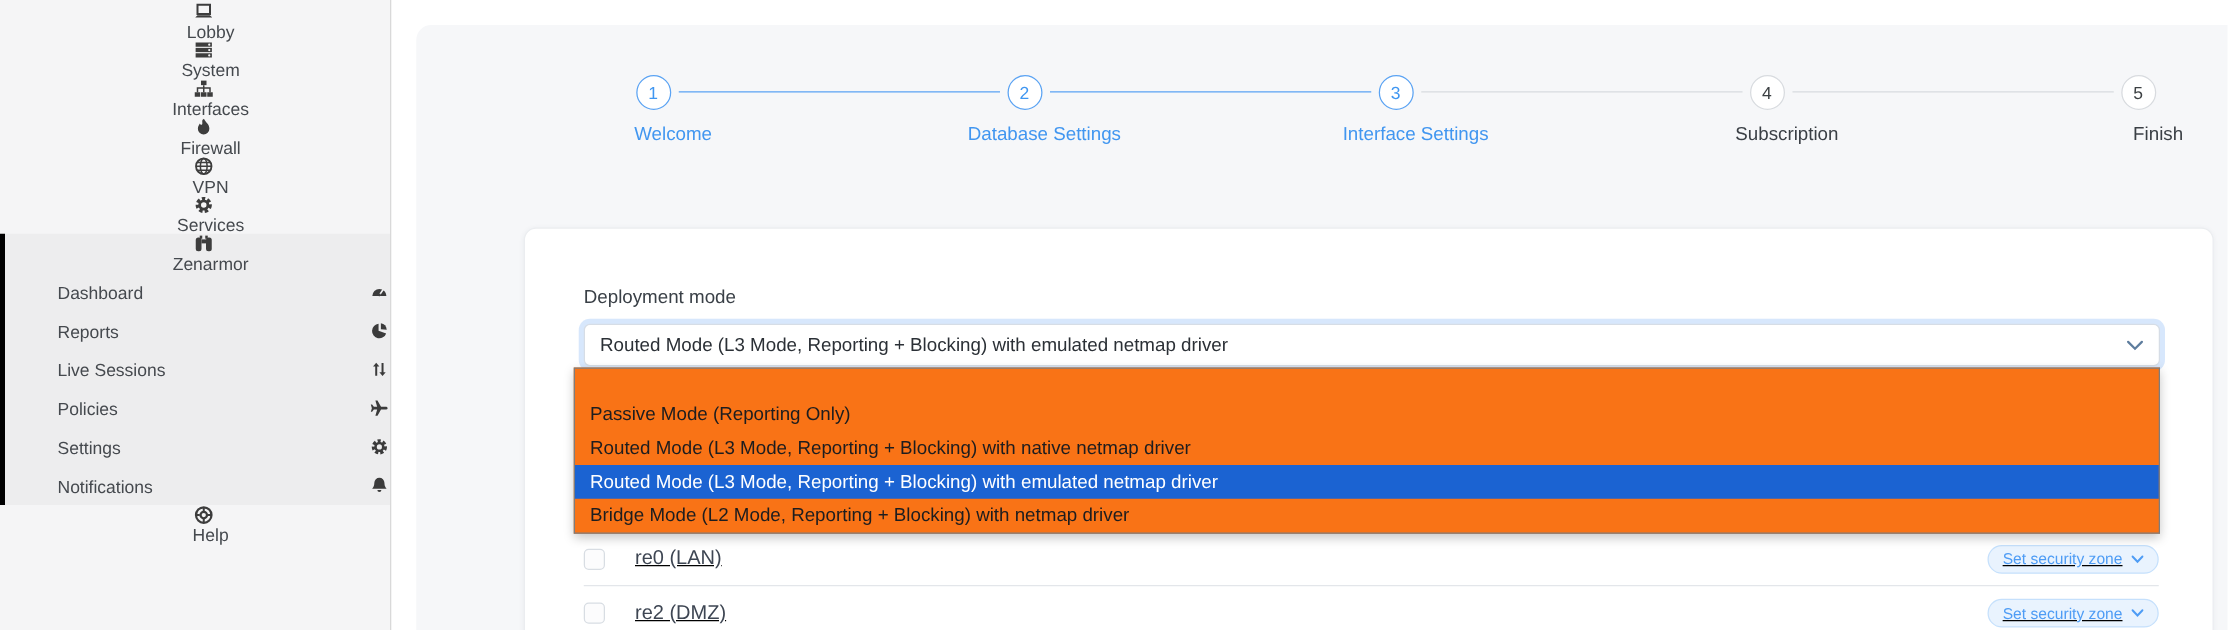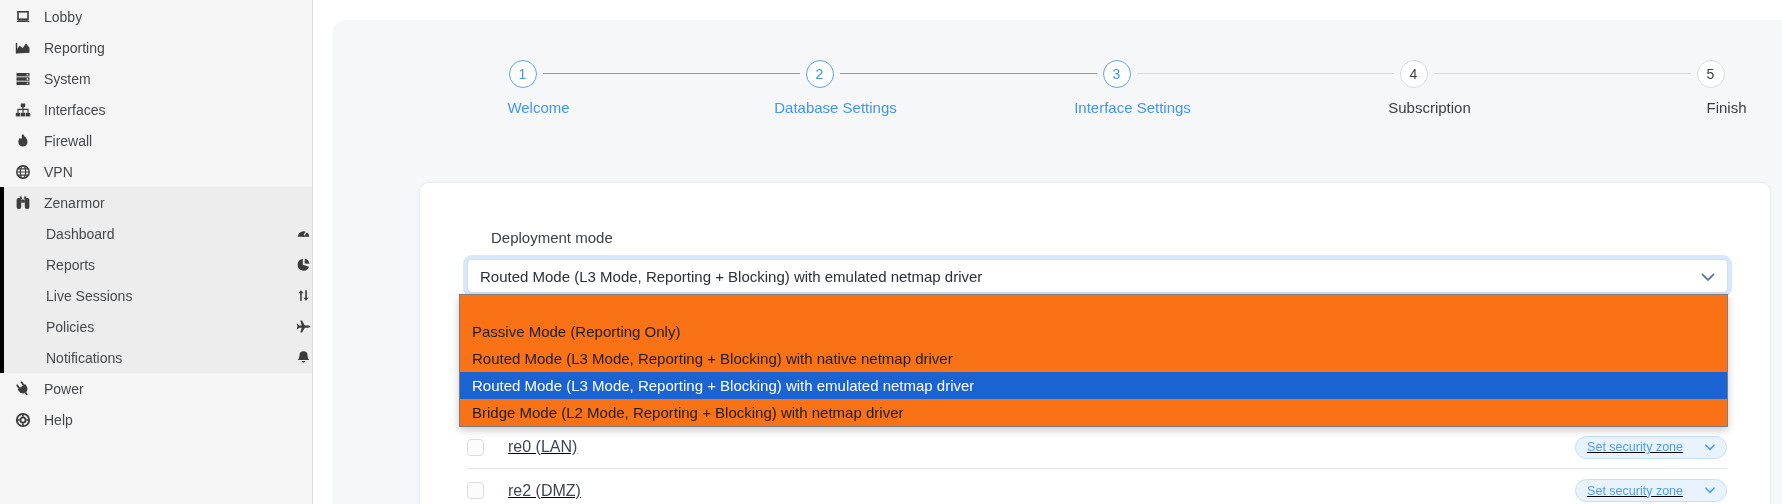--- a/index.html
+++ b/index.html
@@ -3,21 +3,21 @@
 <meta charset="utf-8">
 <style>
   * { margin:0; padding:0; box-sizing:border-box; }
   html,body { width:1782px; height:504px; overflow:hidden; background:#fff;
     font-family:"Liberation Sans","DejaVu Sans",sans-serif; }
 
   
   .sidebar { position:absolute; left:0; top:0; width:313px; height:504px;
     background:#f5f5f6; border-right:1px solid #d9d9d9; padding-top:1px; }
   .nav-item { height:31px; display:flex; align-items:center; padding-left:13px;
-    font-size:14px; color:#45494e; cursor:pointer; }
+    font-size:14px; color:#45494e; cursor:pointer;flex-direction:column; }
   .nav-item .nicon { width:19px; display:flex; justify-content:center; align-items:center; }
   .nav-item .nlabel { margin-left:12px; }
   .nav-group { background:#ededee; border-left:4px solid #000000; }
   .nav-group .nav-item { padding-left:9px; }
   .nav-sub { height:31px; display:flex; align-items:center; padding-left:42px;
     padding-right:1px; font-size:14px; color:#45494e; cursor:pointer; }
   .nav-sub .sicon { margin-left:auto; display:flex; align-items:center; }
   svg.ic { display:block; }
 
   
@@ -34,69 +34,60 @@
     border:1.6px solid #d8dbdf; display:flex; align-items:center; justify-content:center;
     font-size:14px; color:#3c4043; }
   .step.done .circle { border-color:#5ba3f3; color:#3f96f1; }
   .step .slabel { margin-top:11px; font-size:15px; color:#3a3f45;margin-left:32px; }
   .step.done .slabel { color:#4196f0; }
 
   
   .card { position:absolute; left:86px; top:162px; width:1352px; height:420px;
     background:#fff; border:1px solid #ebedf0; border-radius:10px;
     box-shadow:0 1px 4px rgba(40,50,70,.05); }
-  .field-label { position:absolute; left:47px; top:46px; font-size:15px; color:#3a4047;margin-left:24px; }
+  .field-label { position:absolute; left:47px; top:46px; font-size:15px; color:#3a4047; }
   .select { position:absolute; left:47px; top:76px; width:1261px; height:34px;
     background:#fff; border:1px solid #d6dde6; border-radius:5px;
     box-shadow:0 0 0 4px rgba(110,170,245,.28); display:flex; align-items:center;
     padding:0 12px; font-size:15px; color:#2b3036; cursor:pointer; }
   .select .chev { margin-left:auto; }
 
   .popup { position:absolute; left:39px; top:111px; width:1269px;
     background:#f97316; border:1px solid #7d7d7d; box-shadow:0 3px 8px rgba(0,0,0,.22); z-index:6; }
   .opt { height:27px; line-height:27px; padding-left:12px; font-size:15px;
     color:#1d1d1f; white-space:nowrap; overflow:hidden; cursor:default; }
   .opt.blank { height:23px; }
   .opt.selected { background:#1b63d2; color:#fff; }
 
   
   .iface-list { position:absolute; left:47px; right:43px; top:243px; }
   .iface-row { height:43px; display:flex; align-items:center; border-bottom:1px solid #e3e6ea;text-decoration:underline; }
   .iface-row:last-child { border-bottom:none; }
   .checkbox { width:17px; height:17px; border:1px solid #d8dde3; border-radius:4px;
     background:#fcfcfd; flex:none; cursor:pointer; }
   .iface-name { margin-left:24px; font-size:16px; color:#3e4653; }
-  .zone-pill { margin-left:auto; display:inline-flex; align-items:center; gap:22px;
+  .zone-pill { margin-left:auto; display:inline-flex; align-items:center; gap:7px;
     height:23px; padding:0 11px; border-radius:12px; background:#e9f3fe;
     border:1px solid #c5e0fc; color:#4e9cf5; font-size:12.5px; cursor:pointer; }
 </style>
 </head>
 <body>
 
 <div class="sidebar">
 
   <div class="nav-item">
     <span class="nicon">
       <svg class="ic" width="16" height="16" viewBox="0 0 16 16">
           <rect x="3" y="2.8" width="10" height="7.4" fill="none" stroke="#3d3d3d" stroke-width="1.6"></rect>
           <path d="M1.2 12.9h13.6l-1.8-1.6H3z" fill="#3d3d3d"></path>
         </svg>
     </span>
     <span class="nlabel">Lobby</span>
   </div>
 
-  <div class="nav-item">
-    <span class="nicon">
-      <svg class="ic" width="16" height="16" viewBox="0 0 16 16">
-          <path d="M1.5 13.5V3" stroke="#3d3d3d" stroke-width="1.4" fill="none"></path>
-          <path d="M1.5 13.5V9.5l3.2-3.8 2.9 2.3 3.4-4.5 3.5 4.3v5z" fill="#3d3d3d"></path>
-        </svg>
-    </span>
-    <span class="nlabel">Reporting</span>
-  </div>
 
   <div class="nav-item">
     <span class="nicon">
       <svg class="ic" width="16" height="16" viewBox="0 0 16 16">
           <rect x="1.5" y="2" width="13" height="3.4" fill="#3d3d3d"></rect>
           <rect x="1.5" y="6.3" width="13" height="3.4" fill="#3d3d3d"></rect>
           <rect x="1.5" y="10.6" width="13" height="3.4" fill="#3d3d3d"></rect>
           <circle cx="12.4" cy="3.7" r=".9" fill="#f5f5f6"></circle>
           <circle cx="12.4" cy="8" r=".9" fill="#f5f5f6"></circle>
           <circle cx="12.4" cy="12.3" r=".9" fill="#f5f5f6"></circle>
@@ -131,20 +122,29 @@
     <span class="nicon">
       <svg class="ic" width="16" height="16" viewBox="0 0 16 16">
           <circle cx="8" cy="8" r="6.2" fill="none" stroke="#3d3d3d" stroke-width="1.5"></circle>
           <ellipse cx="8" cy="8" rx="2.7" ry="6.2" fill="none" stroke="#3d3d3d" stroke-width="1.2"></ellipse>
           <path d="M2 8h12M2.8 4.9h10.4M2.8 11.1h10.4" stroke="#3d3d3d" stroke-width="1.2" fill="none"></path>
         </svg>
     </span>
     <span class="nlabel">VPN</span>
   </div>
 
+  <div class="nav-item">
+    <span class="nicon">
+      <svg class="ic" width="16" height="16" viewBox="0 0 16 16">
+          <circle cx="8" cy="8" r="5" fill="none" stroke="#3d3d3d" stroke-width="3" stroke-dasharray="2.6 1.7"></circle>
+          <circle cx="8" cy="8" r="3.3" fill="none" stroke="#3d3d3d" stroke-width="2.2"></circle>
+        </svg>
+    </span>
+    <span class="nlabel">Services</span>
+  </div>
 
   <div class="nav-group">
     <div class="nav-item">
       <span class="nicon">
         <svg class="ic" width="16" height="16" viewBox="0 0 16 16">
             <rect x="1.6" y="3" width="4.6" height="11" rx="2" fill="#3d3d3d"></rect>
             <rect x="9.8" y="3" width="4.6" height="11" rx="2" fill="#3d3d3d"></rect>
             <rect x="6.2" y="4.5" width="3.6" height="3.2" fill="#3d3d3d"></rect>
             <rect x="4.8" y="1.5" width="2" height="2.5" fill="#3d3d3d"></rect>
             <rect x="9.2" y="1.5" width="2" height="2.5" fill="#3d3d3d"></rect>
@@ -185,40 +185,39 @@
     </div>
     <div class="nav-sub">
       <span>Policies</span>
       <span class="sicon">
         <svg class="ic" width="15" height="15" viewBox="0 0 16 16">
             <path d="M15 8c0 .9-.8 1.2-1.8 1.2H9.4l-3 5.3H4.6l1.5-5.3H3.3L1.8 11H.7L1.6 8 .7 5h1.1l1.5 1.8h2.8L4.6 1.5h1.8l3 5.3h3.8c1 0 1.8.3 1.8 1.2z" fill="#3b3b3b"></path>
           </svg>
       </span>
     </div>
     <div class="nav-sub">
+      <span>Settings</span>
+      <span class="sicon">
+        <svg class="ic" width="15" height="15" viewBox="0 0 16 16">
+            <circle cx="8" cy="8" r="5" fill="none" stroke="#3b3b3b" stroke-width="3" stroke-dasharray="2.6 1.7"></circle>
+            <circle cx="8" cy="8" r="3.3" fill="none" stroke="#3b3b3b" stroke-width="2.2"></circle>
+          </svg>
+      </span>
+    </div>
+    <div class="nav-sub">
       <span>Notifications</span>
       <span class="sicon">
         <svg class="ic" width="15" height="15" viewBox="0 0 16 16">
             <path d="M8 1.3a4.3 4.3 0 0 1 4.3 4.3c0 3.2 1.3 4.4 1.9 5H1.8c.6-.6 1.9-1.8 1.9-5A4.3 4.3 0 0 1 8 1.3z" fill="#3b3b3b"></path>
             <path d="M6.3 11.8a1.7 1.7 0 0 0 3.4 0z" fill="#3b3b3b"></path>
           </svg>
       </span>
     </div>
   </div>
 
-  <div class="nav-item">
-    <span class="nicon">
-      <svg class="ic" width="16" height="16" viewBox="0 0 16 16" transform="rotate(-35)">
-          <path d="M5.3 1v4.2M10.7 1v4.2" stroke="#3d3d3d" stroke-width="1.8" fill="none"></path>
-          <path d="M3.4 5.2h9.2v2.6a4.6 4.6 0 0 1-9.2 0z" fill="#3d3d3d"></path>
-          <path d="M8 12.2V15" stroke="#3d3d3d" stroke-width="1.8" fill="none"></path>
-        </svg>
-    </span>
-    <span class="nlabel">Power</span>
-  </div>
 
   <div class="nav-item">
     <span class="nicon">
       <svg class="ic" width="16" height="16" viewBox="0 0 16 16">
           <circle cx="8" cy="8" r="6.2" fill="none" stroke="#3d3d3d" stroke-width="1.8"></circle>
           <circle cx="8" cy="8" r="2.6" fill="none" stroke="#3d3d3d" stroke-width="1.8"></circle>
           <path d="M8 1.8v3M8 11.2v3M1.8 8h3M11.2 8h3" stroke="#3d3d3d" stroke-width="1.6" fill="none"></path>
         </svg>
     </span>
     <span class="nlabel">Help</span>

